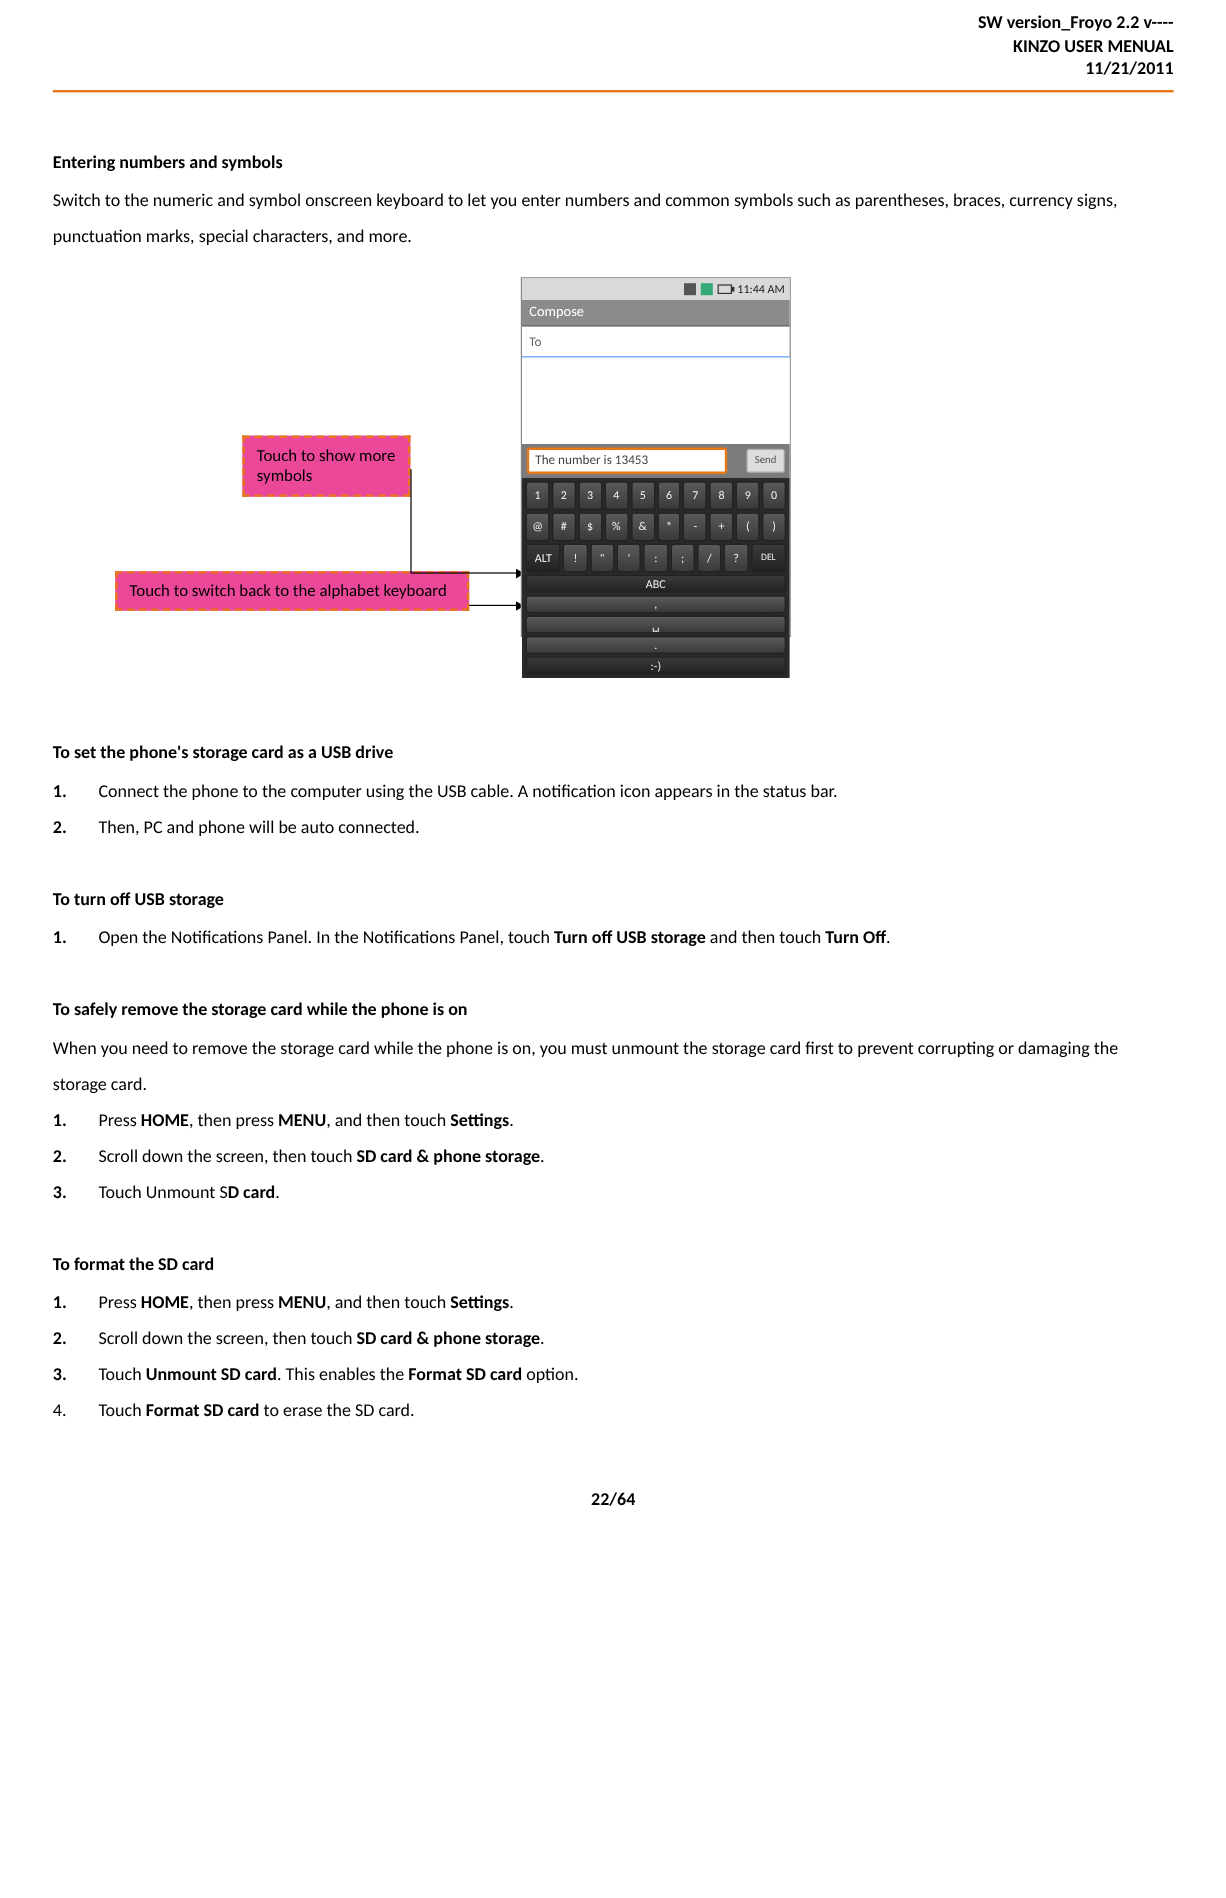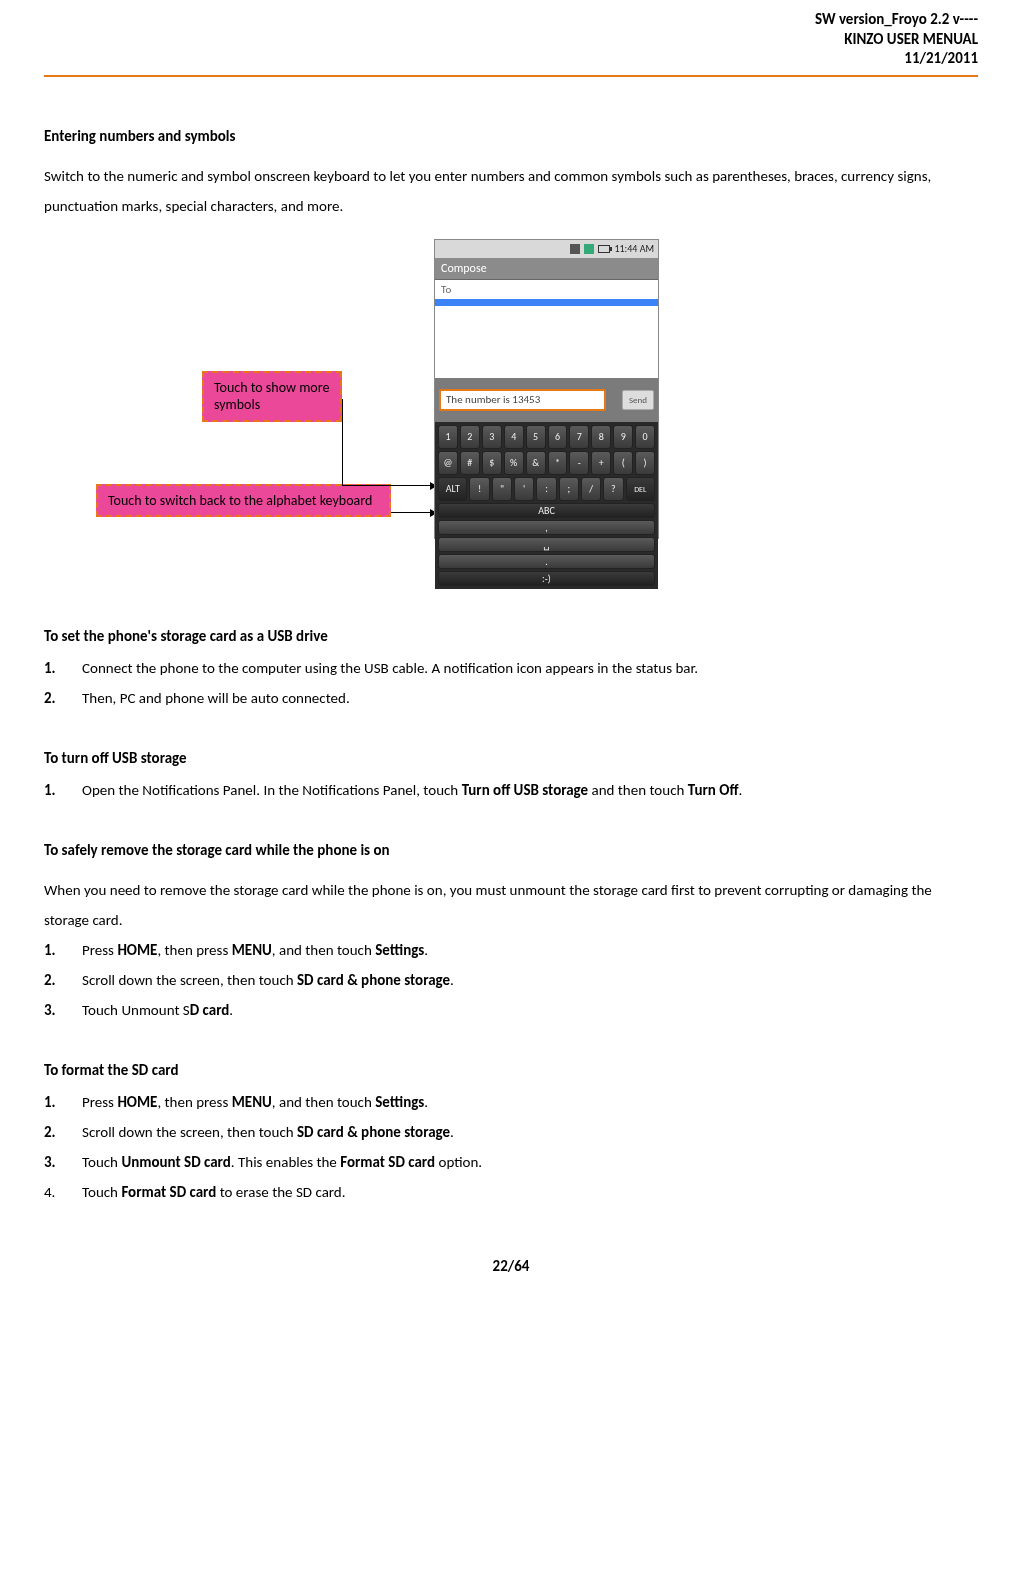--- a/index.html
+++ b/index.html
@@ -1,21 +1,21 @@
 <!DOCTYPE html>
 <html><head>
   <meta charset="utf-8">
   <style>
     * { box-sizing: border-box; margin: 0; padding: 0; }
     body { font-family: Calibri, Arial, sans-serif; font-size: 15px; color: #000; background: #fff; width: 1022px; }
     .page { padding: 10px 44px 30px 44px; }
     .header { text-align: right; font-weight: bold; line-height: 1.3; margin-bottom: 6px; }
     .hr-orange { border: none; border-top: 2px solid #e67817; margin-bottom: 50px; }
     .section-title { font-weight: bold; margin: 18px 0 8px 0; }
-    p { line-height: 2; margin-top: 16px; }
+    p { line-height: 2; }
     .ol { list-style: none; padding: 0; margin: 0; }
     .ol li { display: flex; align-items: baseline; line-height: 2; }
     .ol .num { font-weight: bold; width: 38px; flex-shrink: 0; }
     .ol .num.plain { font-weight: normal; }
     .ol .txt { flex: 1; }
     .note-block { line-height: 2; text-align: justify; }
     .spacer { height: 18px; }
     .spacer-big { height: 40px; }
 
     
@@ -26,23 +26,23 @@
     .arrow-line { position: absolute; background: #000; }
     .arrow-head-r { position: absolute; width: 0; height: 0; border-top: 4px solid transparent; border-bottom: 4px solid transparent; border-left: 7px solid #000; }
 
     
     .phone { position: absolute; left: 390px; top: 0; width: 225px; height: 300px; border: 1px solid #888; background: #fff; }
     .statusbar { height: 18px; background: #d9d9d9; display: flex; align-items: center; justify-content: flex-end; padding: 0 4px; font-size: 10px; color: #222; gap: 4px; }
     .sb-ico { width: 10px; height: 10px; background: #555; }
     .sb-batt { width: 12px; height: 8px; border: 1px solid #333; position: relative; }
     .sb-batt::after { content:""; position:absolute; right:-3px; top:1px; width:2px; height:4px; background:#333; }
     .apptitle { height: 22px; background: #8b8b8b; color: #fff; font-size: 12px; display: flex; align-items: center; padding: 0 6px; border-bottom: 1px solid #666; }
-    .to-row { height: 26px; border-bottom: 7px solid #3b82f6; display: flex; align-items: center; padding: 0 6px; font-size: 11px; color: #666; }
+    .to-row { height: 26px; border-bottom: 1px solid #3b82f6; display: flex; align-items: center; padding: 0 6px; font-size: 11px; color: #666; }
     .body-area { height: 72px; background: #fff; }
-    .input-row { height: 44px; display: flex; align-items: center; padding: 3px 4px; gap: 16px; background: #7b7b7b; }
+    .input-row { height: 28px; display: flex; align-items: center; padding: 3px 4px; gap: 16px; background: #7b7b7b; }
     .input-box { flex: 1; height: 22px; border: 2px solid #e67817; background: #fff; border-radius: 2px; font-size: 11px; color: #444; display: flex; align-items: center; padding: 0 5px; }
     .send-btn { width: 32px; height: 20px; background: #ddd; border: 1px solid #aaa; font-size: 9px; color: #555; display: flex; align-items: center; justify-content: center; border-radius: 2px; }
     .kbd { background: #2a2a2a; padding: 3px; }
     .krow { display: flex; gap: 2px; margin-bottom: 2px; }
     .key { flex: 1; height: 24px; background: linear-gradient(#5a5a5a,#3a3a3a); border: 1px solid #222; border-radius: 3px; color: #eee; font-size: 10px; display: flex; align-items: center; justify-content: center; }
     .key.dark { background: linear-gradient(#3a3a3a,#222); }
     .key.wide15 { flex: 1.5; text-align: right; }
     .key.wide3 { flex: 3.2; }
 
     .footer { text-align: center; font-weight: bold; margin-top: 50px; }

